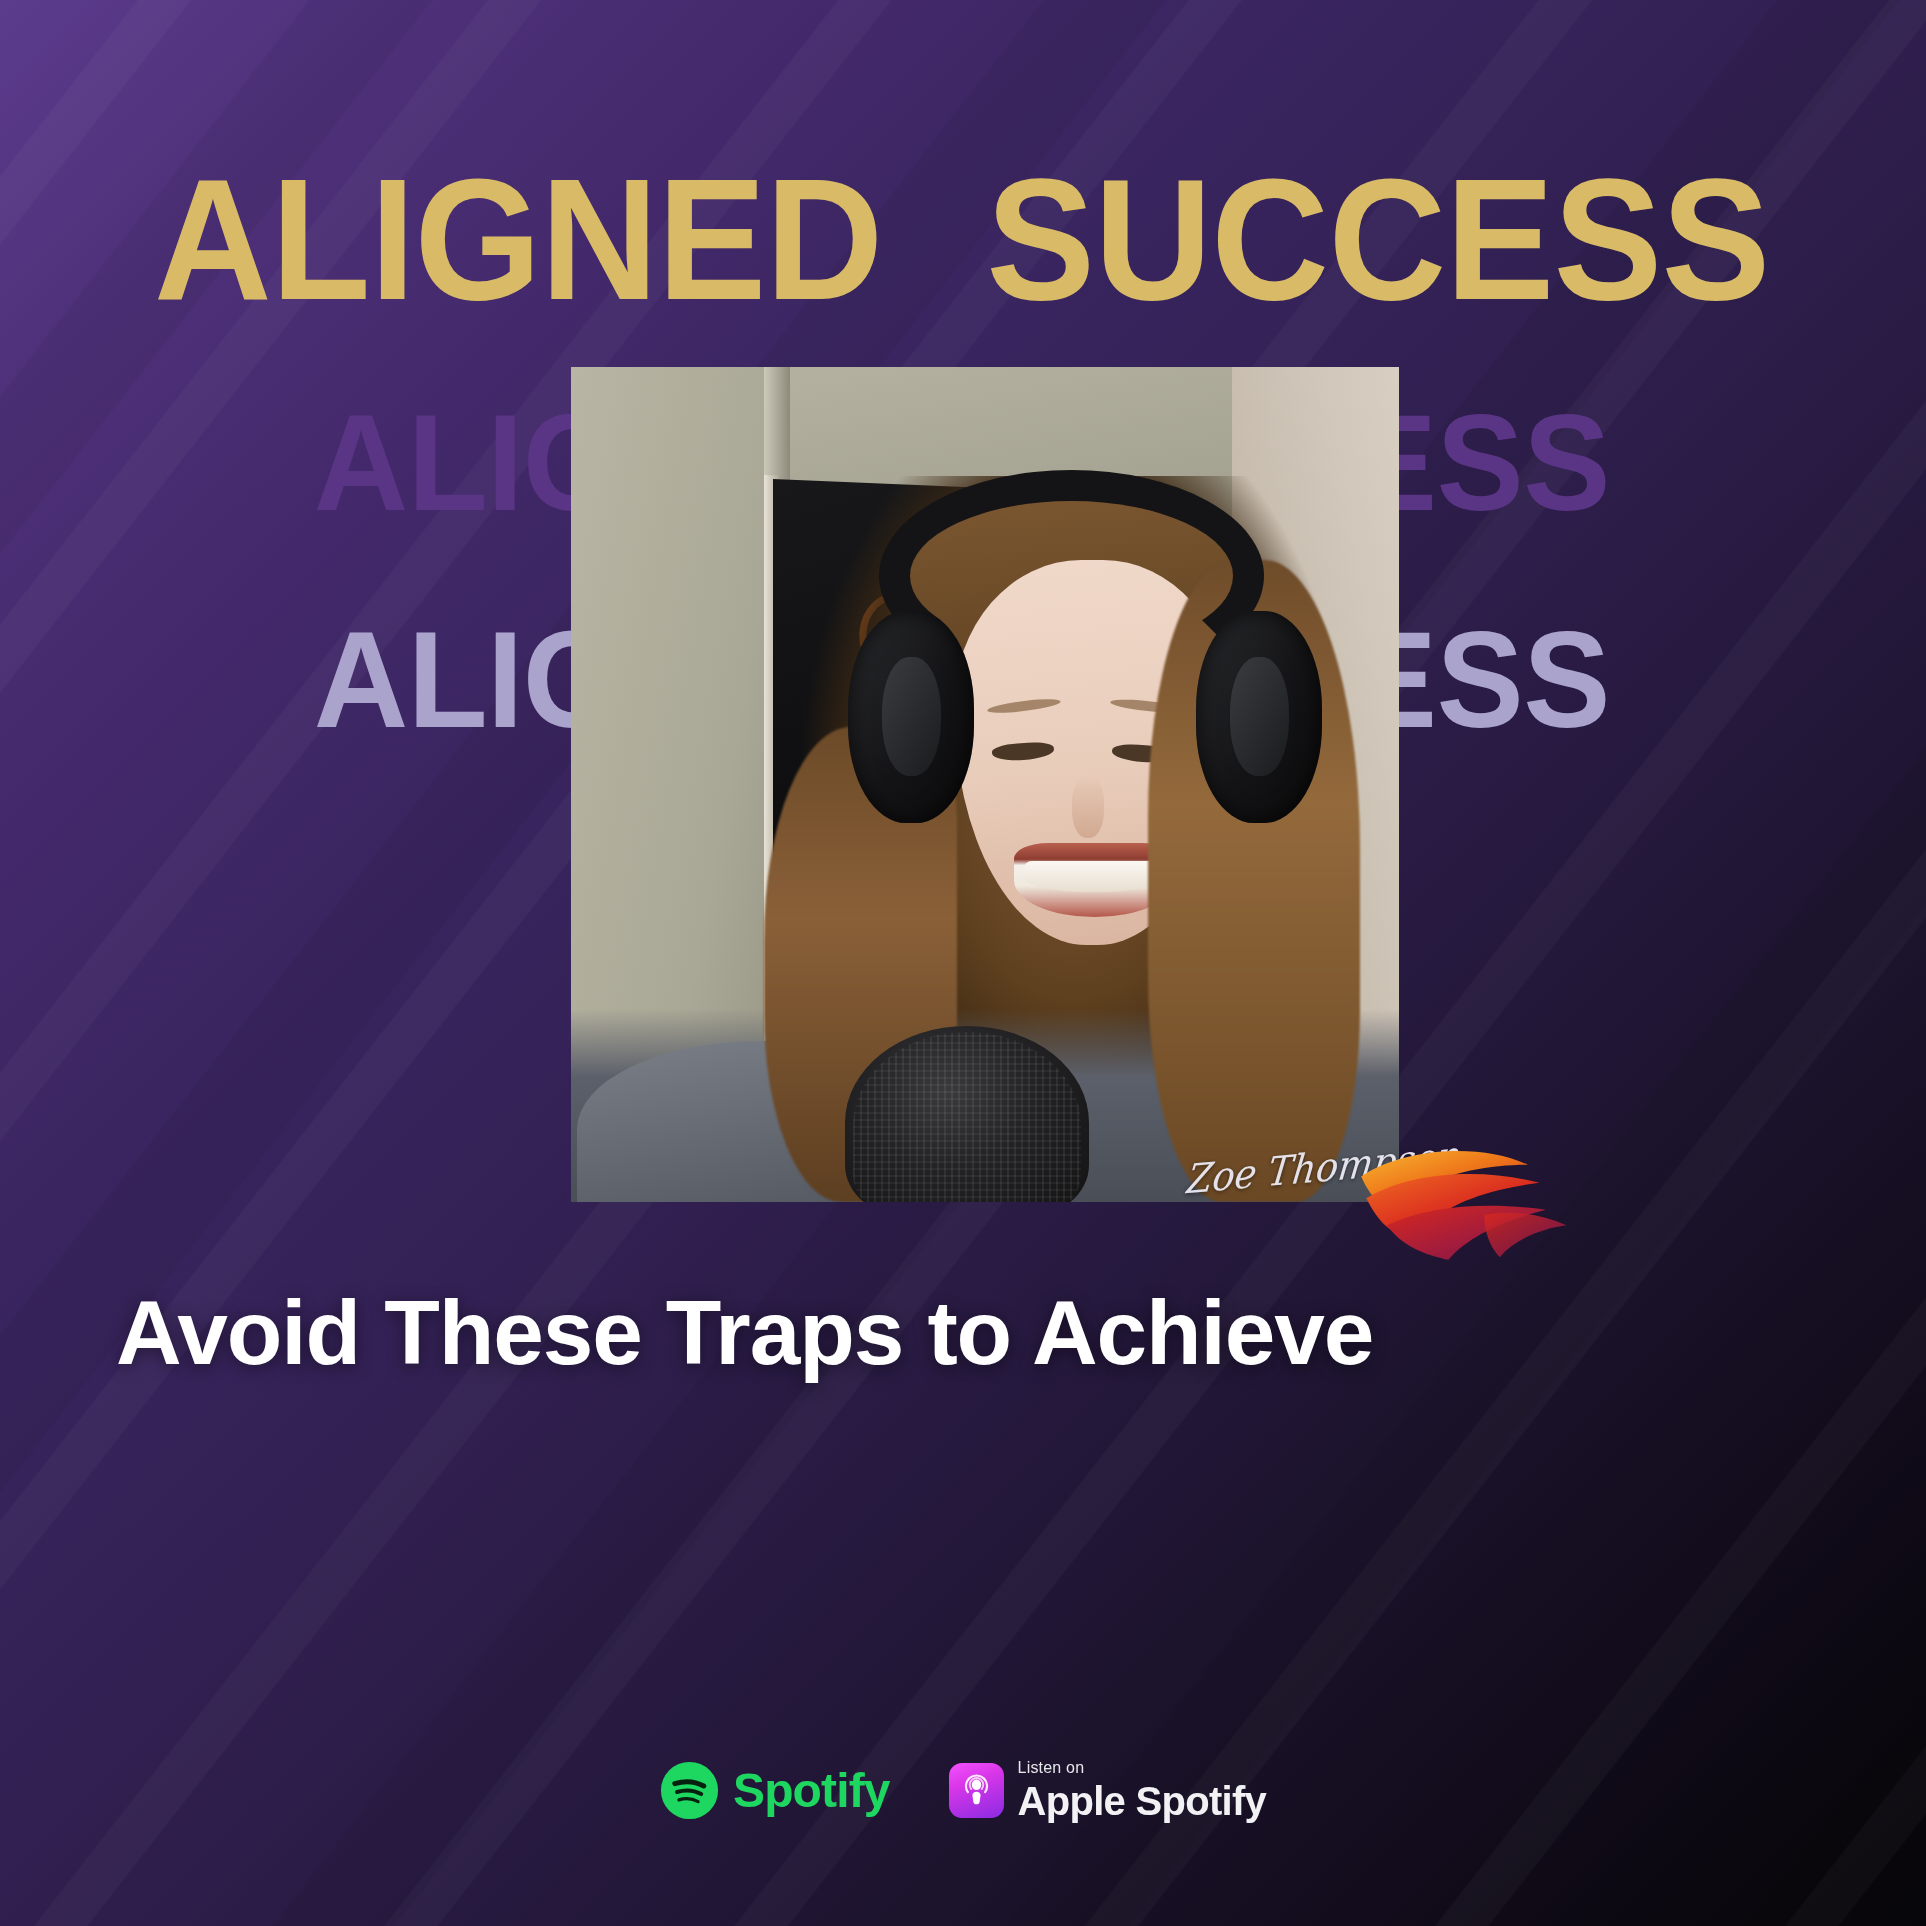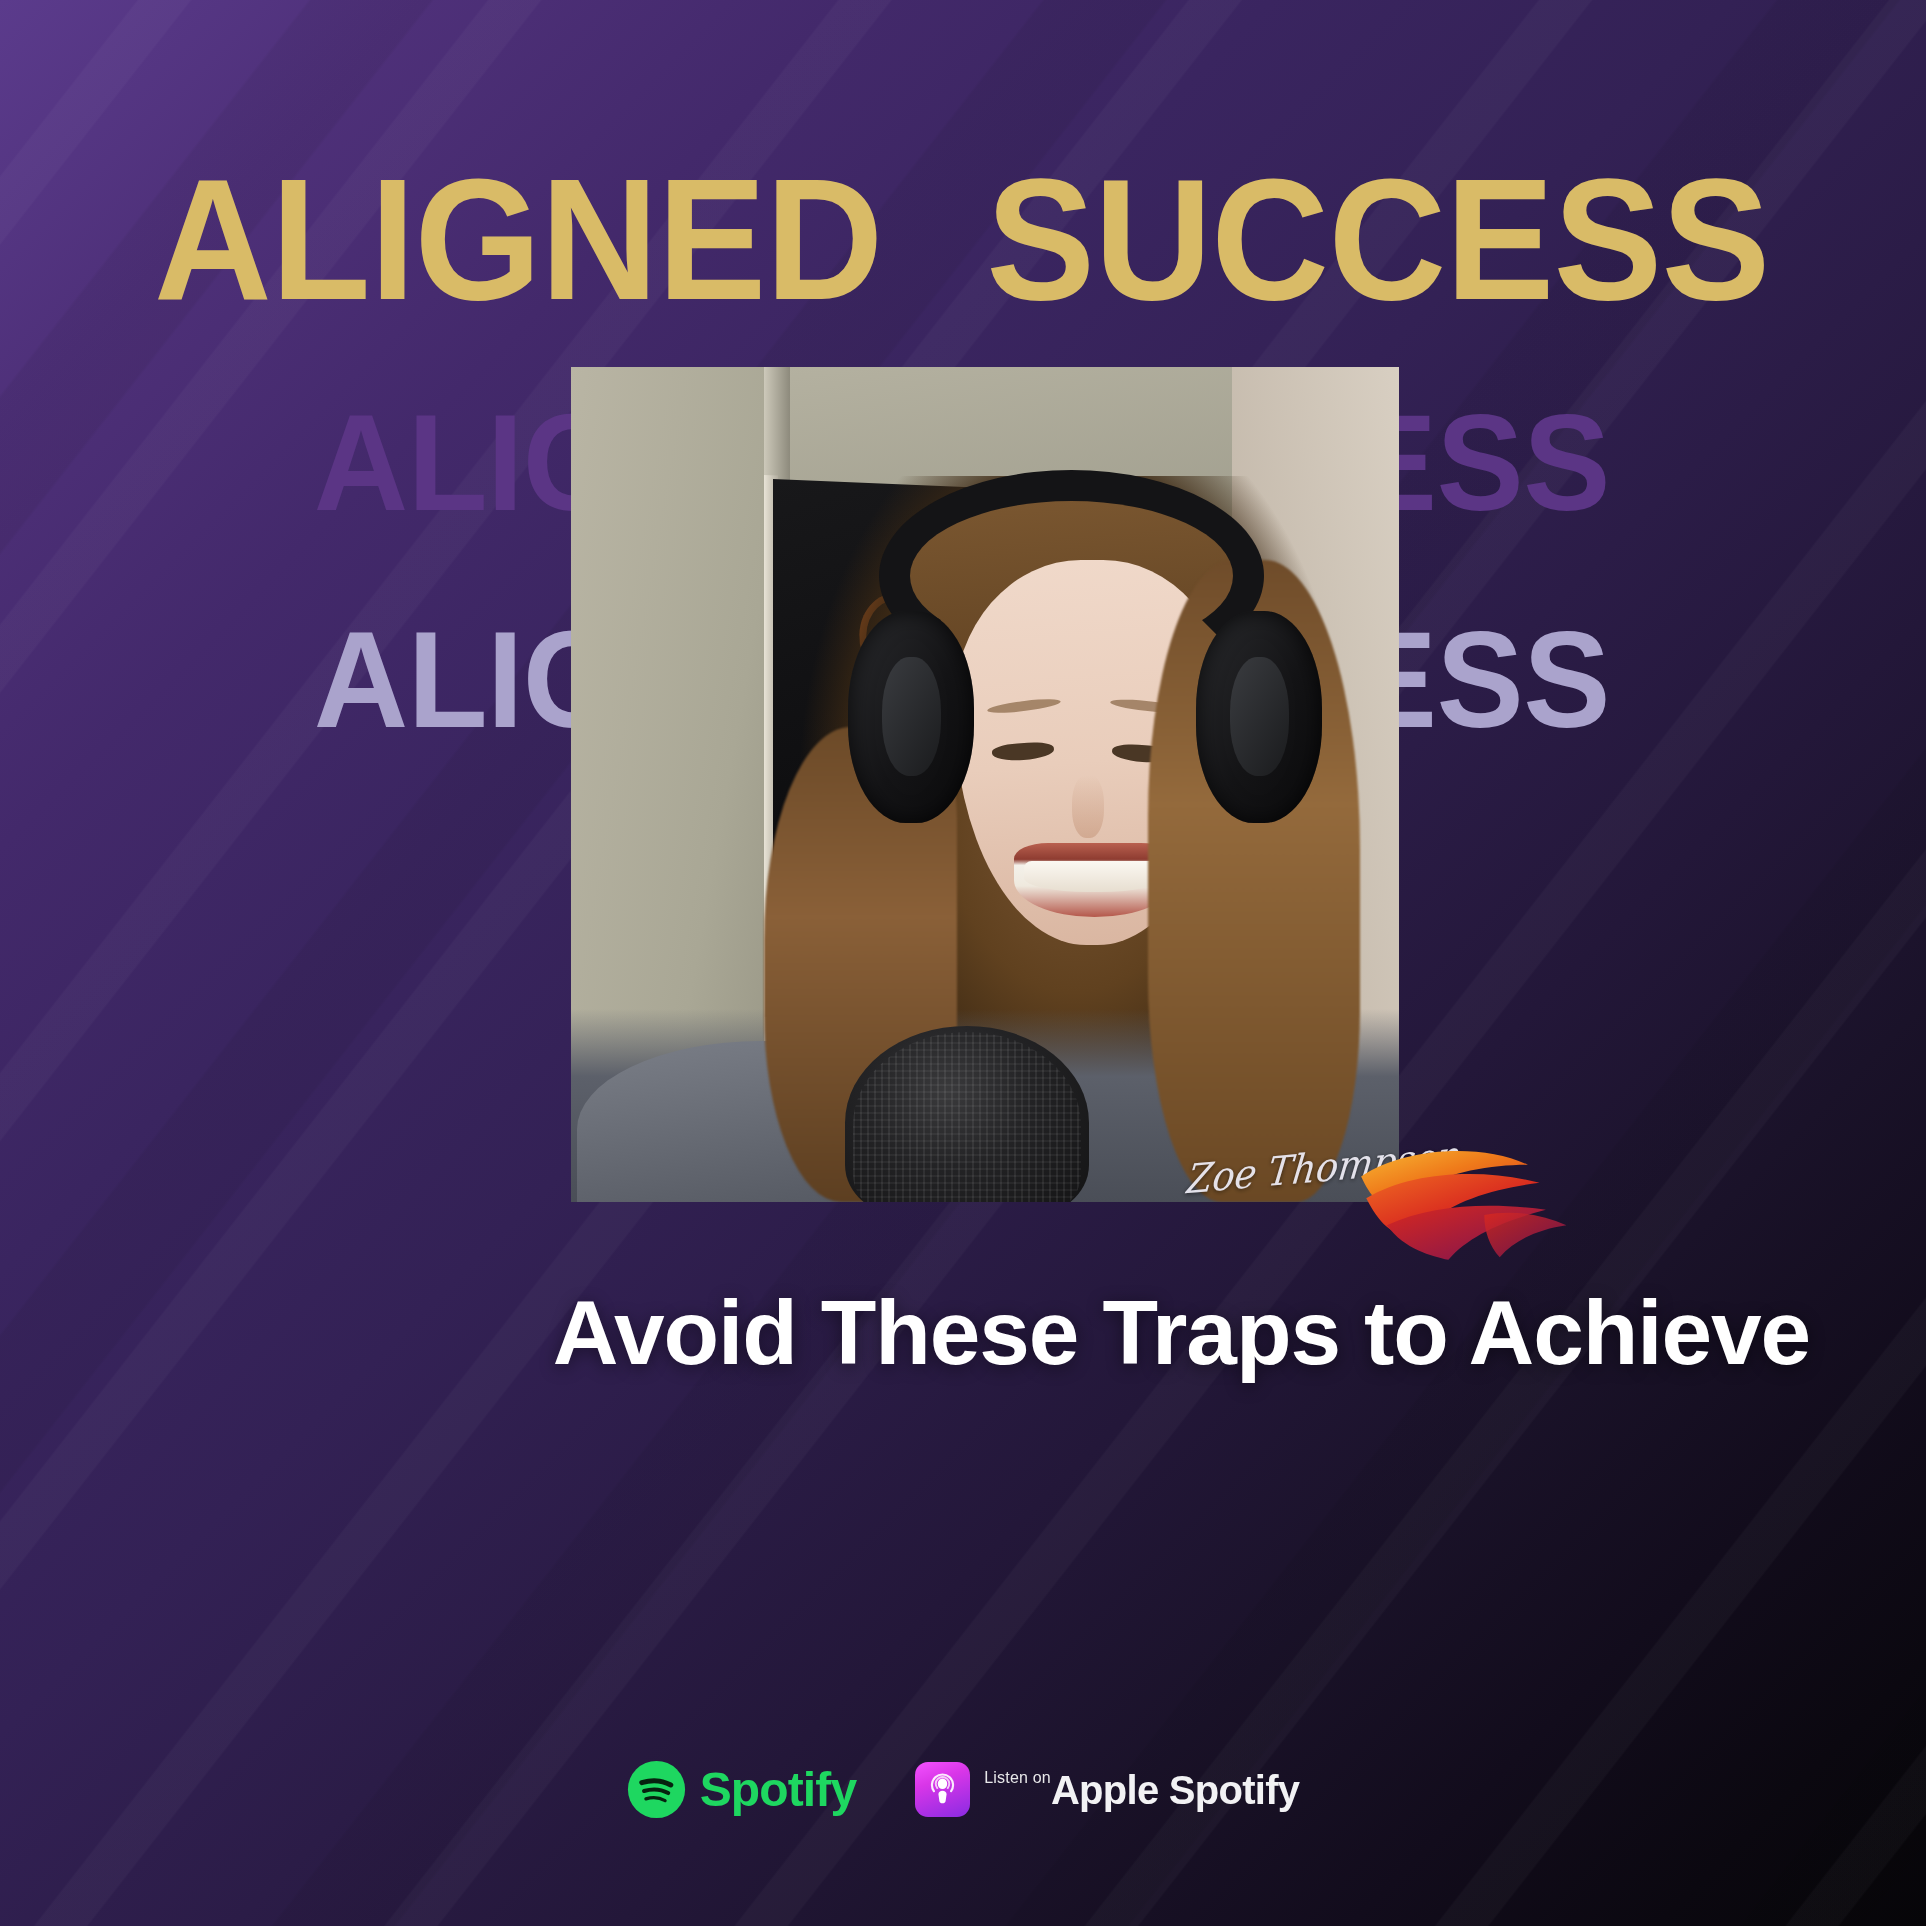--- a/index.html
+++ b/index.html
@@ -281,21 +281,21 @@
     white-space:nowrap;
     transform:rotate(-5deg) skewX(-12deg) scaleX(0.92);
     text-shadow:0 1.3px 4.5px rgba(0,0,0,.55);
     opacity:.95;
   }
   .wing { position:absolute; left:172px; top:13px; width:231px; height:122px; }
 
   
   .ep-title {
     position:absolute; left:116px; right:116px; top:1284px;
-    text-align:right;
+    text-align:left;
     color:#ffffff;
     font-weight:700;
     font-size:91px;
     line-height:98px;
     letter-spacing:-0.012em;
     z-index:6;
     text-shadow:0 2.6px 16.7px rgba(0,0,0,.45);
   }
 
   
@@ -320,21 +320,21 @@
 
   .spotify-mark { width:59px; height:59px; flex:0 0 auto; }
   .spotify-word { color:#1ed760; font-size:48px; font-weight:700; letter-spacing:-0.018em; }
 
   .apple-mark {
     width:55px; height:55px; flex:0 0 auto;
     border-radius:13px;
     background:linear-gradient(160deg,#f452ff 0%,#d936e8 35%,#8a2be2 100%);
     display:flex; align-items:center; justify-content:center;
   }
-  .apple-text { display:flex; flex-direction:row; line-height:1; }
+  .apple-text { display:flex; flex-direction:column; line-height:1; }
   .apple-small { color:#e8e8ea; font-size:16px; font-weight:400; letter-spacing:.012em; margin-bottom:4.5px; }
   .apple-word  { color:#f2f2f4; font-size:40px; font-weight:700; letter-spacing:-0.018em; }
 </style>
 </head>
 <body>
 
 <div class="cover">
 
   <div class="streaks"></div>
   <div class="streaks2"></div>

